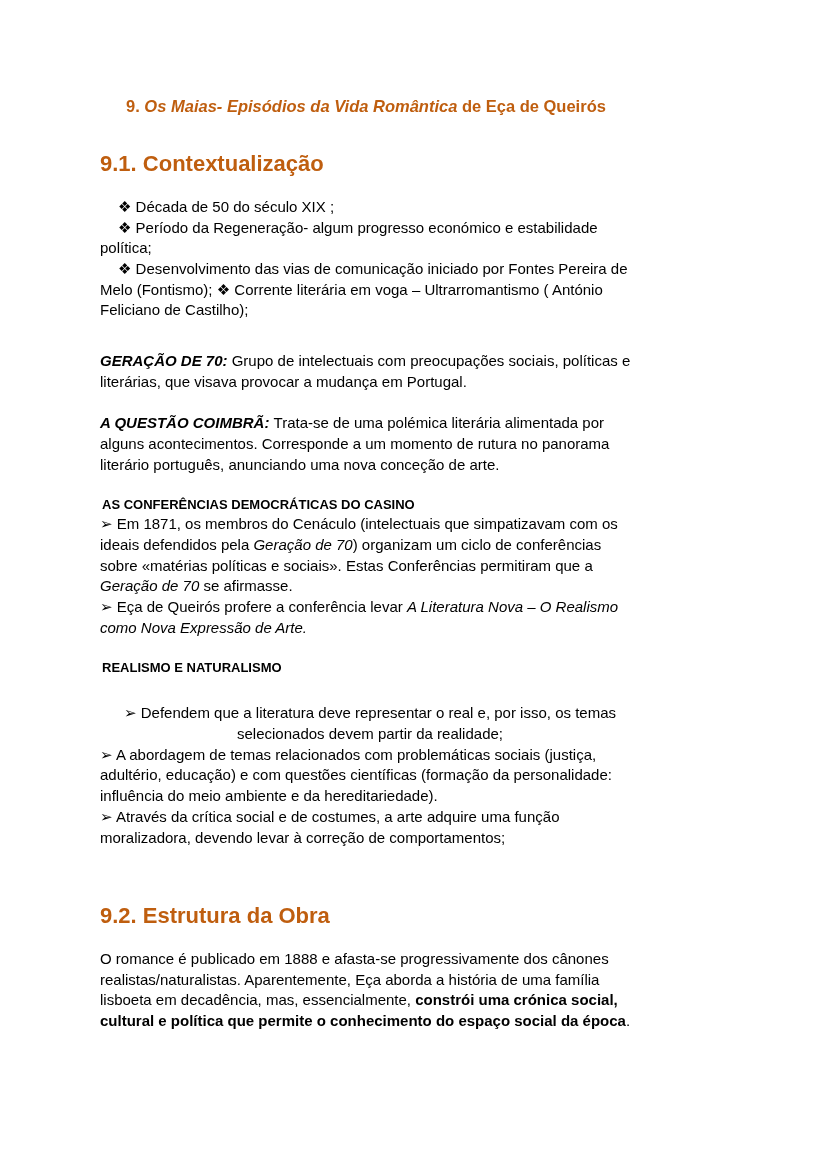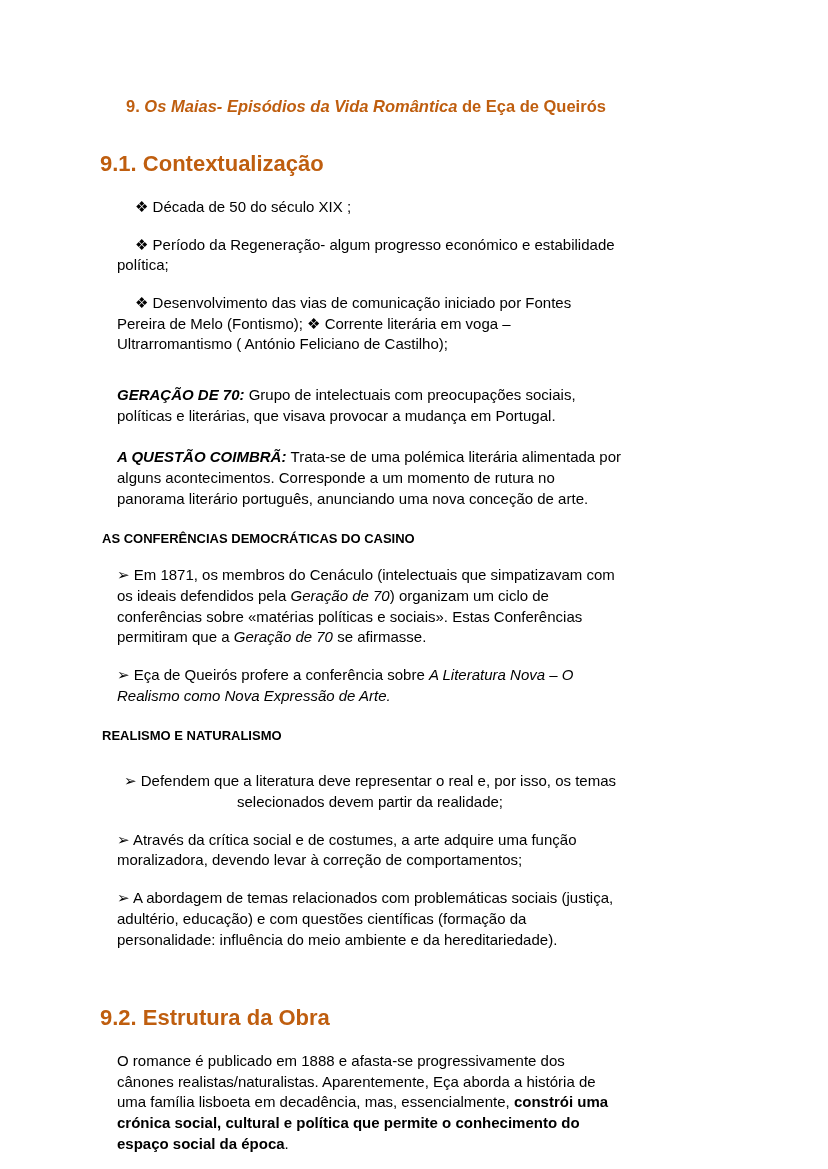--- a/index.html
+++ b/index.html
@@ -31,21 +31,21 @@
   .section-heading {
     font-size: 22px;
     font-weight: bold;
     color: #bf5e0f;
     margin: 30px 0 18px 0;
     line-height: 1.3;
   }
   .para {
     font-size: 15px;
     line-height: 1.38;
-    margin: 17px;
+    margin: 0;
   }
   .bullet {
     text-indent: 18px;
   }
   .bold-heading {
     font-size: 13px;
     font-weight: bold;
     line-height: 1.38;
     margin: 21px 0 0 2px;
   }
@@ -63,25 +63,25 @@
   <p class="para bullet">❖ Década de 50 do século XIX ;</p>
   <p class="para bullet">❖ Período da Regeneração- algum progresso económico e estabilidade política;</p>
   <p class="para bullet">❖ Desenvolvimento das vias de comunicação iniciado por Fontes Pereira de Melo (Fontismo); ❖ Corrente literária em voga – Ultrarromantismo ( António Feliciano de Castilho);</p>
 
   <p class="para mt-block" style="margin-top:30px;"><span style="font-weight: bold; font-style: italic;">GERAÇÃO DE 70: </span><span>Grupo de intelectuais com preocupações sociais, políticas e literárias, que visava provocar a mudança em Portugal.</span></p>
 
   <p class="para mt-block"><span style="font-weight: bold; font-style: italic;">A QUESTÃO COIMBRÃ: </span><span>Trata-se de uma polémica literária alimentada por alguns acontecimentos. Corresponde a um momento de rutura no panorama literário português, anunciando uma nova conceção de arte.</span></p>
 
   <p class="bold-heading">AS CONFERÊNCIAS DEMOCRÁTICAS DO CASINO</p>
   <p class="para"><span>➢ Em 1871, os membros do Cenáculo (intelectuais que simpatizavam com os ideais defendidos pela </span><span style="font-style: italic;">Geração de 70</span><span>) organizam um ciclo de conferências sobre «matérias políticas e sociais». Estas Conferências permitiram que a </span><span style="font-style: italic;">Geração de 70</span><span> se afirmasse.</span></p>
-  <p class="para"><span>➢ Eça de Queirós profere a conferência sobre </span><span style="font-style: italic;">A Literatura Nova – O Realismo como Nova Expressão de Arte.</span></p>
+  <p class="para"><span>➢ Eça de Queirós profere a conferência levar </span><span style="font-style: italic;">A Literatura Nova – O Realismo como Nova Expressão de Arte.</span></p>
 
   <p class="bold-heading">REALISMO E NATURALISMO</p>
 
   <p class="para mt-block" style="margin-top:26px;text-align:center;">➢ Defendem que a literatura deve representar o real e, por isso, os temas selecionados devem partir da realidade;</p>
+  <p class="para">➢ A abordagem de temas relacionados com problemáticas sociais (justiça, adultério, educação) e com questões científicas (formação da personalidade: influência do meio ambiente e da hereditariedade).</p>
   <p class="para">➢ Através da crítica social e de costumes, a arte adquire uma função moralizadora, devendo levar à correção de comportamentos;</p>
-  <p class="para">➢ A abordagem de temas relacionados com problemáticas sociais (justiça, adultério, educação) e com questões científicas (formação da personalidade: influência do meio ambiente e da hereditariedade).</p>
 
   <h2 class="section-heading" style="margin-top:54px;">9.2. Estrutura da Obra</h2>
 
   <p class="para"><span>O romance é publicado em 1888 e afasta-se progressivamente dos cânones realistas/naturalistas. Aparentemente, Eça aborda a história de uma família lisboeta em decadência, mas, essencialmente, </span><span style="font-weight: bold;">constrói uma crónica social, cultural e política que permite o conhecimento do espaço social da época</span><span>.</span></p>
 
 </div>
 
 </body></html>

